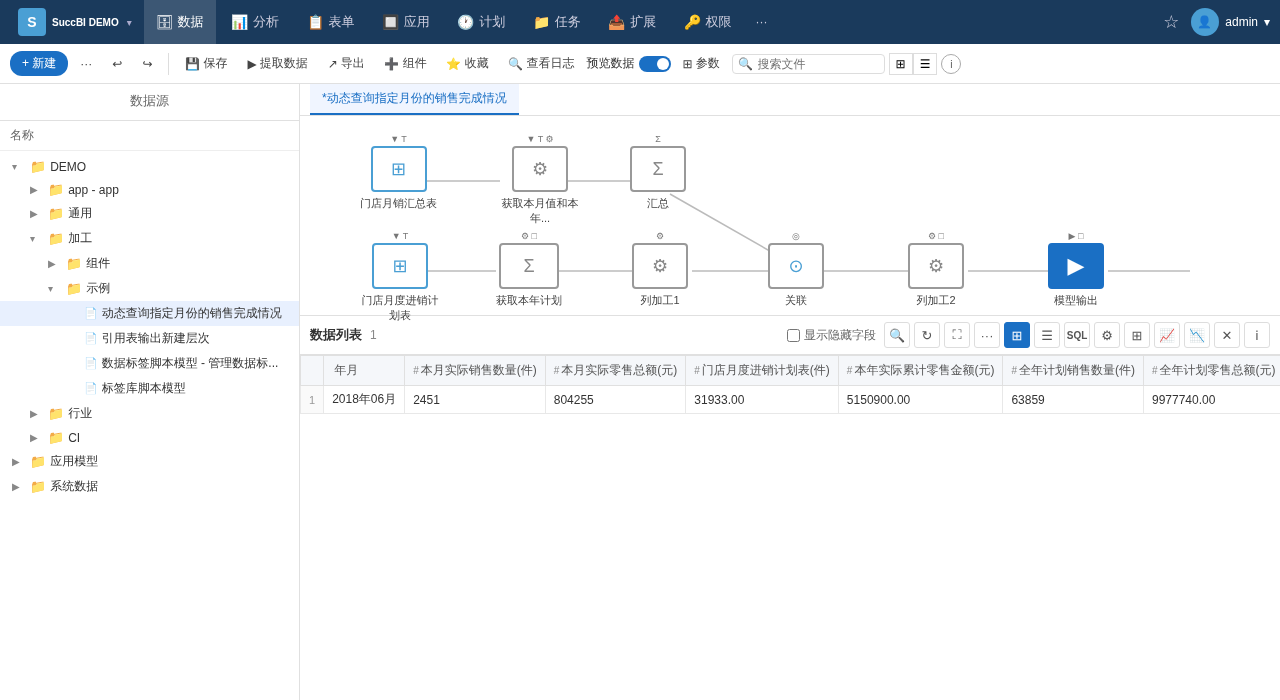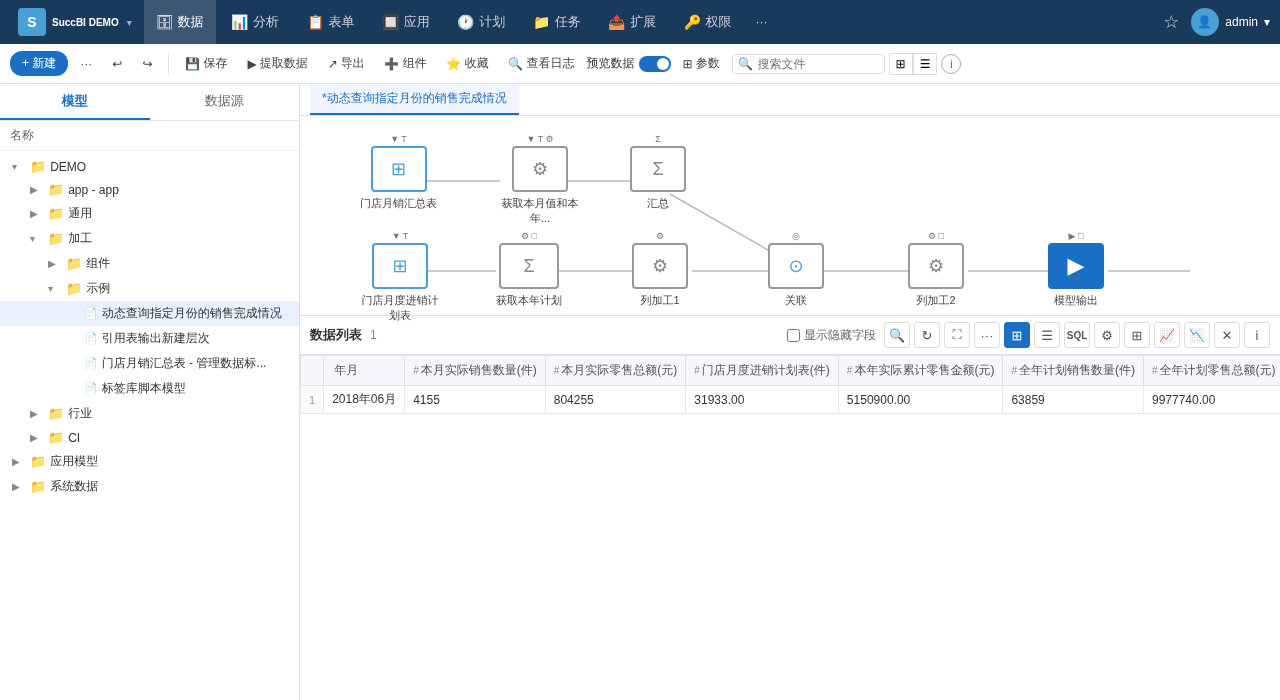--- a/index.html
+++ b/index.html
@@ -194,21 +194,20 @@
     <button class="view-btn">⊞</button>
     <button class="view-btn">☰</button>
   </div>
   <div class="info-btn">ℹ</div>
 </div>
 
 <div class="main-layout">
 
   <div class="sidebar">
     <div class="sidebar-tabs">
-      <div class="s-tab active">模型</div>
       <div class="s-tab">数据源</div>
     </div>
     <div class="sidebar-header">名称</div>
     <div class="sidebar-tree">
 
       <div class="tree-item">
         <span class="ti-indent" style="width:4px"></span>
         <span class="ti-arrow">▾</span>
         <span class="ti-icon folder-yellow">📁</span>
         <span class="ti-label">DEMO</span>
@@ -260,21 +259,21 @@
         <span class="ti-indent" style="width:58px"></span>
         <span class="ti-arrow" style="visibility:hidden">▶</span>
         <span class="ti-icon file-icon">📄</span>
         <span class="ti-label">引用表输出新建层次</span>
       </div>
 
       <div class="tree-item">
         <span class="ti-indent" style="width:58px"></span>
         <span class="ti-arrow" style="visibility:hidden">▶</span>
         <span class="ti-icon file-icon">📄</span>
-        <span class="ti-label">门店月销汇总表 - 管理数据标...</span>
+        <span class="ti-label">数据标签脚本模型 - 管理数据标...</span>
       </div>
 
       <div class="tree-item">
         <span class="ti-indent" style="width:58px"></span>
         <span class="ti-arrow" style="visibility:hidden">▶</span>
         <span class="ti-icon file-icon">📄</span>
         <span class="ti-label">标签库脚本模型</span>
       </div>
 
       <div class="tree-item">
@@ -441,21 +440,21 @@
                 <th><span class="col-type">#</span><span>本年实际累计零售金额(元)</span></th>
                 <th><span class="col-type">#</span><span>全年计划销售数量(件)</span></th>
                 <th><span class="col-type">#</span><span>全年计划零售总额(元)</span></th>
 
               </tr>
             </thead>
             <tbody>
               <tr>
                 <td class="row-num">1</td>
                 <td>2018年06月</td>
-                <td>4155</td>
+                <td>2451</td>
                 <td>804255</td>
                 <td>31933.00</td>
                 <td>5150900.00</td>
                 <td>63859</td>
                 <td>9977740.00</td>
 
               </tr>
             </tbody>
           </table>
         </div>

